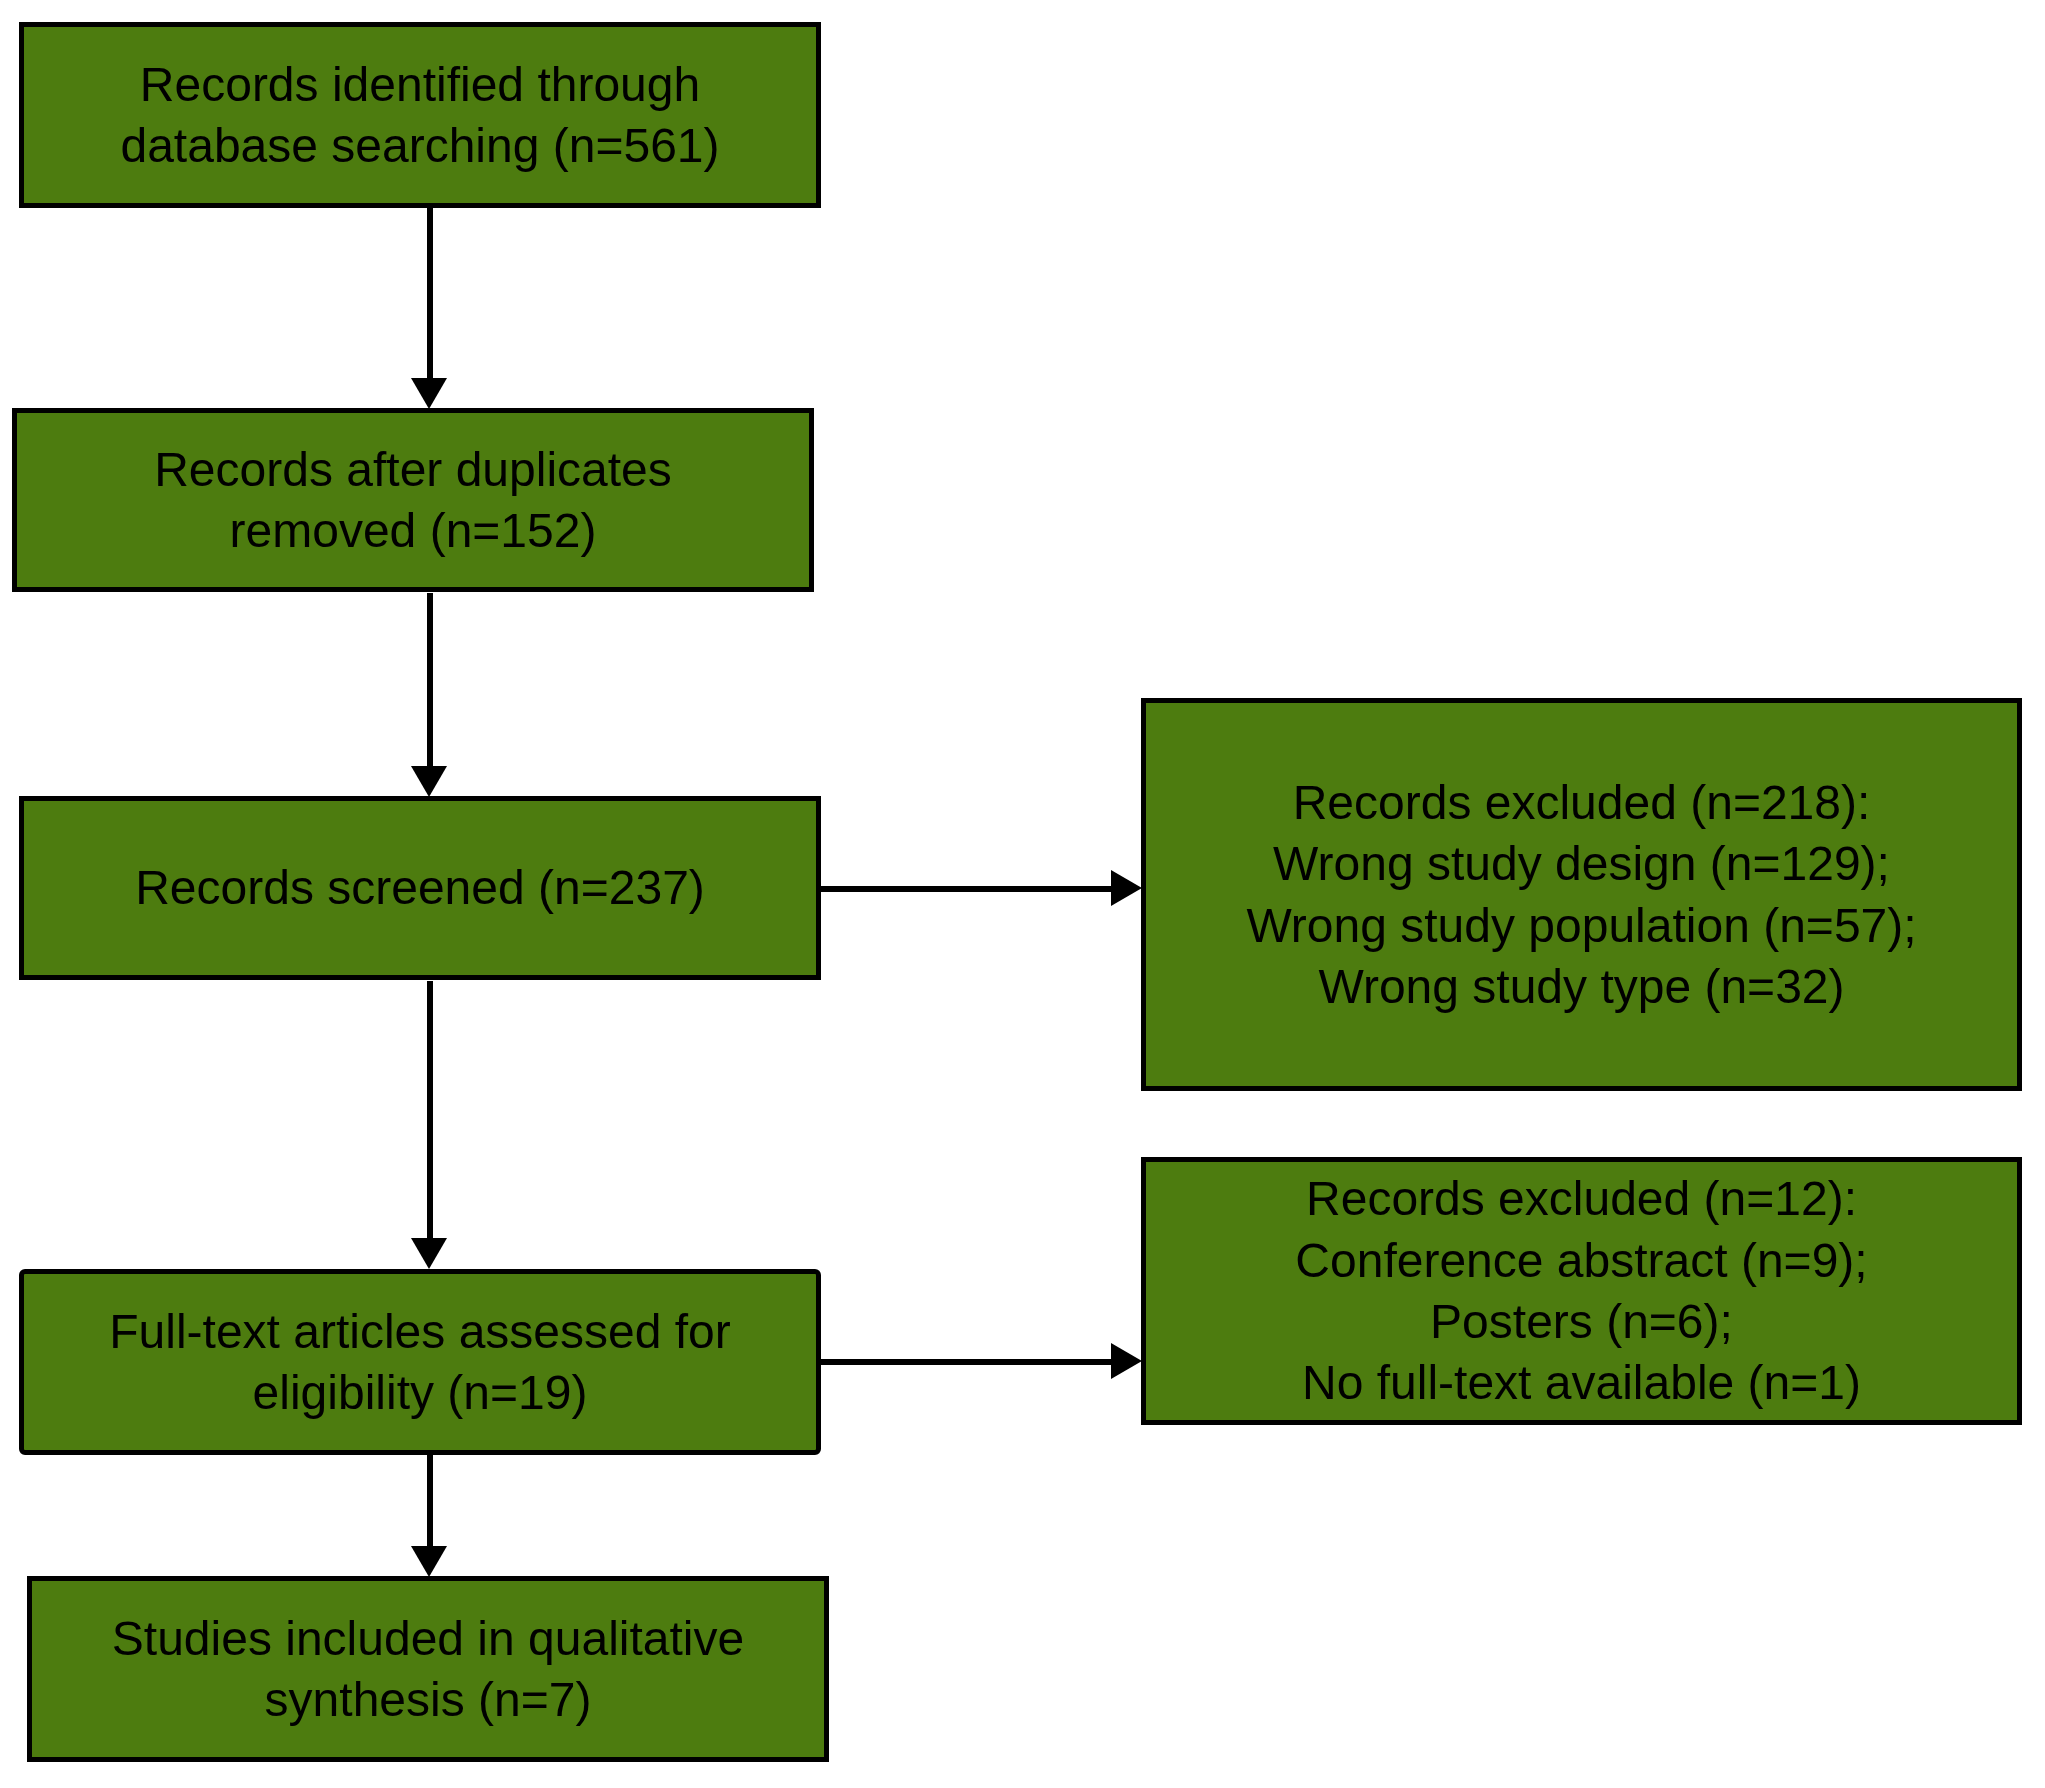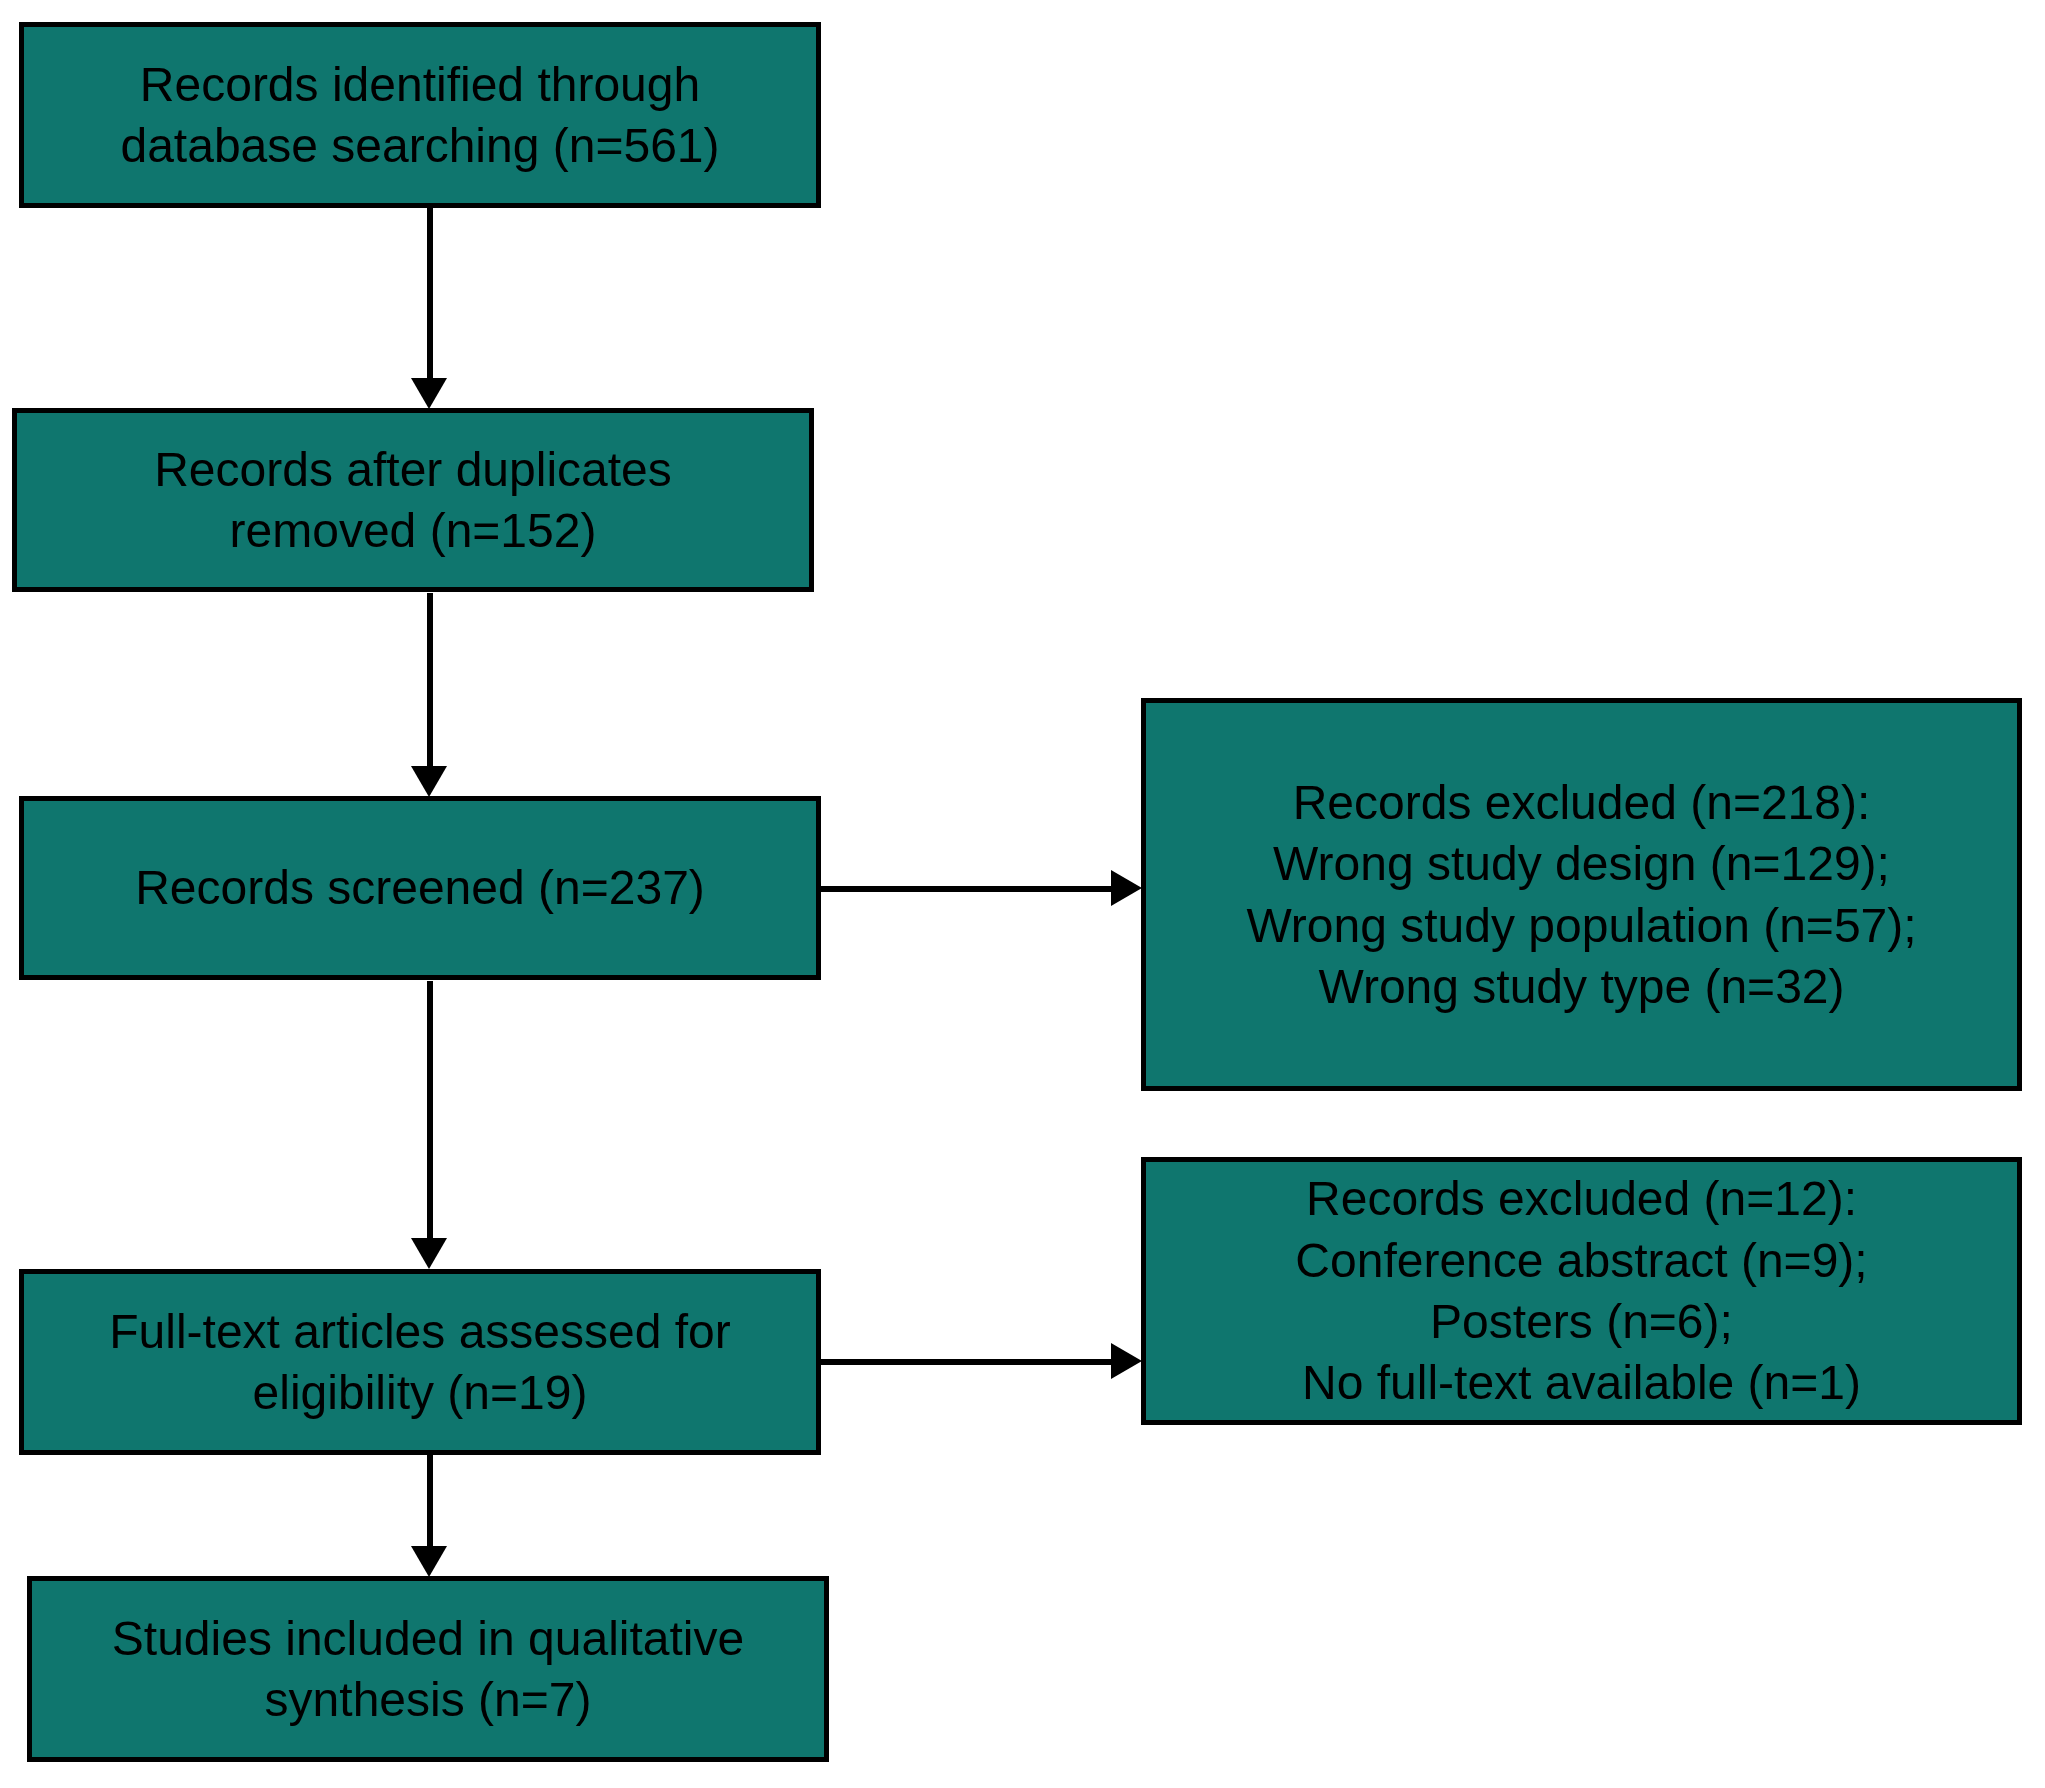--- a/index.html
+++ b/index.html
@@ -12,21 +12,21 @@
     position: relative;
     width: 2046px;
     height: 1789px;
     background: #ffffff;
     font-family: "Liberation Sans", sans-serif;
     overflow: hidden;
   }
   .node {
     position: absolute;
     box-sizing: border-box;
-    background: #0f766e;
+    background: #4d7c0f;
     border: 5.5px solid #000000;
     display: flex;
     align-items: center;
     justify-content: center;
     text-align: center;
     color: #000000;
     font-size: 48px;
     line-height: 1.28;
     font-weight: 400;
     padding: 0 13px;
@@ -37,21 +37,21 @@
   }
   .node .lines .ln {
     display: block;
     white-space: nowrap;
   }
 
   
   #box-identified   { left: 19px;  top: 22px;   width: 802px; height: 186px; }
   #box-duplicates   { left: 12px;  top: 408px;  width: 802px; height: 184px; }
   #box-screened     { left: 19px;  top: 796px; width: 802px; height: 184px; }
-  #box-fulltext     { left: 19px;  top: 1269px; width: 802px; height: 186px; }
+  #box-fulltext     { left: 19px;  top: 1269px; width: 802px; height: 186px; border-radius: 6px; }
   #box-included     { left: 19px;  top: 1576px; width: 802px; height: 186px; margin-left: 8px; }
 
   
   #box-excluded-screening { left: 1141px; top: 698px; width: 881px; height: 393px; }
   #box-excluded-fulltext  { left: 1141px; top: 1157px; width: 881px; height: 268px; }
 
   
   .vline {
     position: absolute;
     width: 6px;

